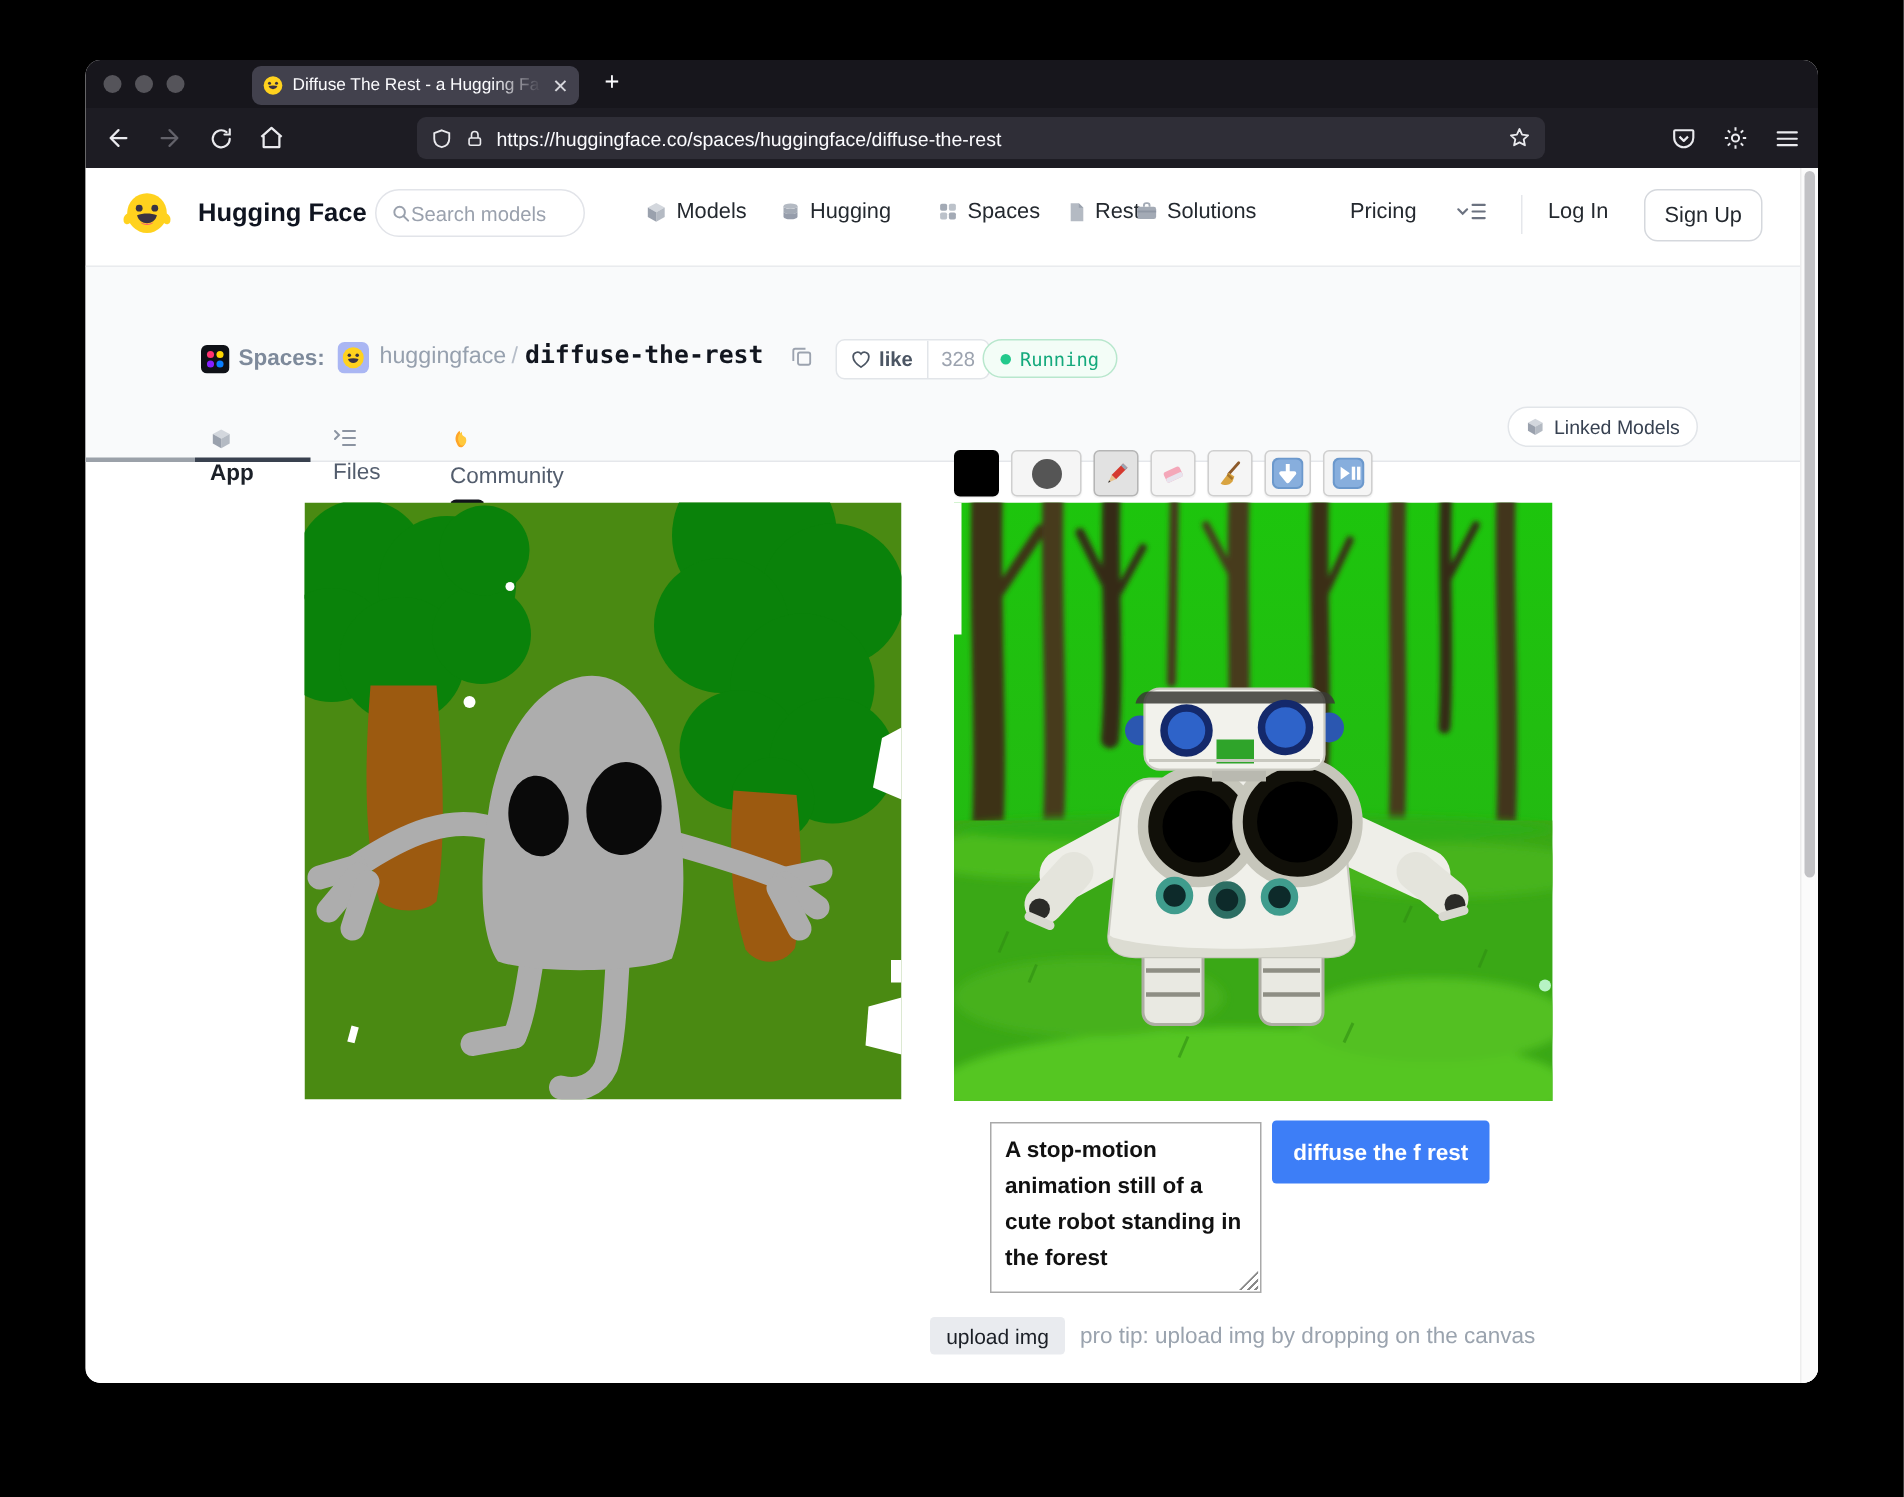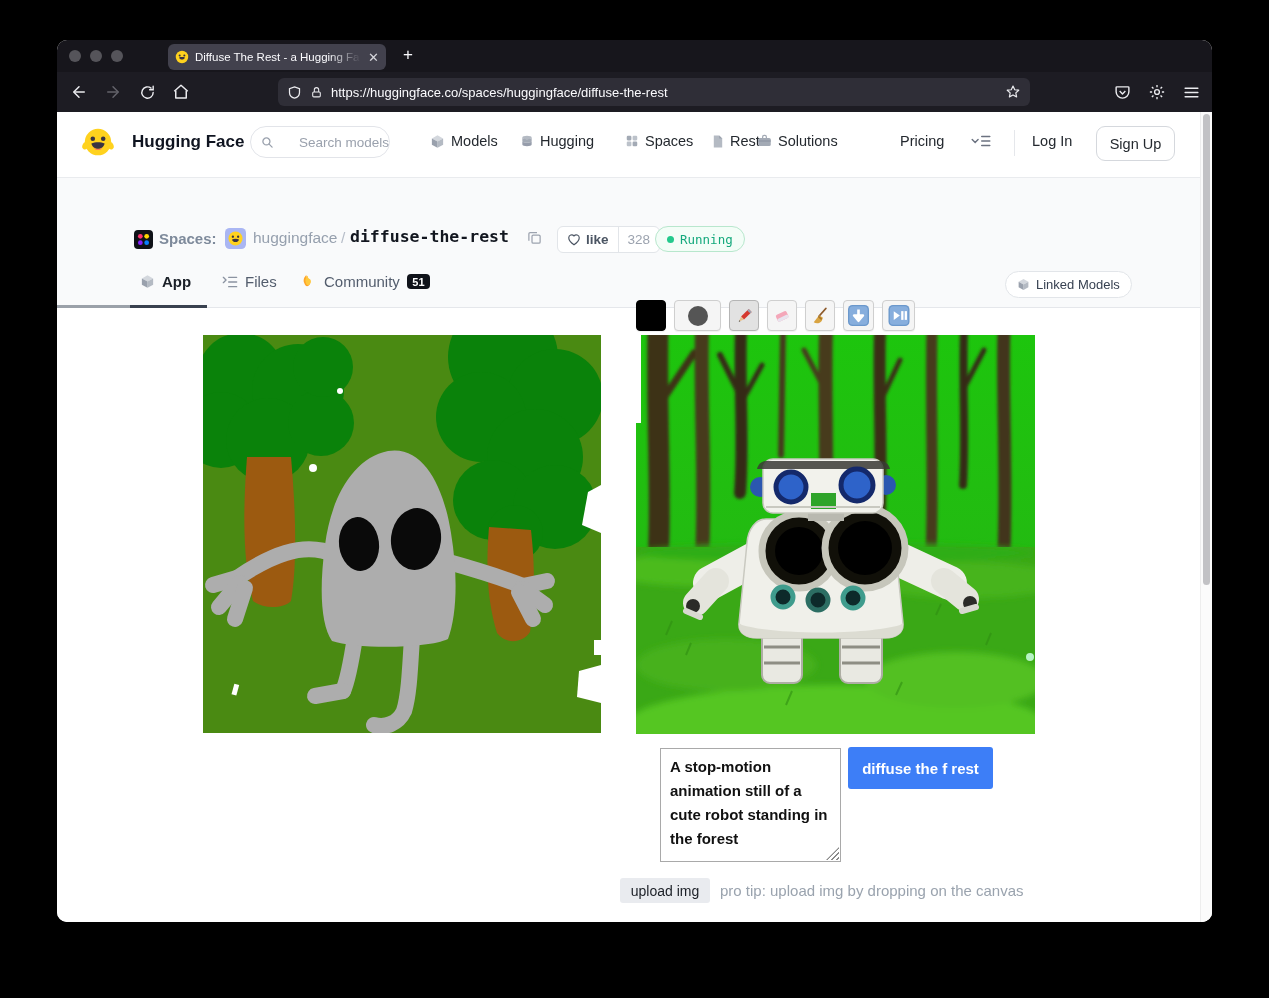--- a/index.html
+++ b/index.html
@@ -15,33 +15,33 @@
   .tab-close { color:#d7d7dd; font-size:13px; line-height:13px; margin-left:2px; }
   .newtab { position:absolute; left:338px; top:3px; color:#fbfbfe; font-size:17px; font-weight:300; padding:2px 8px; }
   .navbar { position:absolute; left:0; top:32px; width:100%; height:40px; background:#1d1c23; }
   .navic { position:absolute; top:8px; width:24px; height:24px; display:flex; align-items:center; justify-content:center; border-radius:4px; }
   .urlbar { position:absolute; left:221px; top:6px; width:752px; height:28px; background:#2f2e37; border-radius:6px; display:flex; align-items:center; padding:0 9px; }
   .url-text { color:#fbfbfe; font-size:13px; margin-left:8px; flex:1; white-space:nowrap; }
   
   .page { position:absolute; left:0; top:72px; width:1155px; height:810px; background:#fff; overflow:hidden; }
   .hf-brand { position:absolute; left:75px; top:20px; font-size:17px; font-weight:700; color:#0f1420; }
   .hf-search { position:absolute; left:193px; top:14px; width:140px; height:32px; border:1px solid #e2e4e9; border-radius:16px; background:#fff; display:flex; align-items:center; padding:0 10px; }
-  .hf-search input { border:none; outline:none; width:100px; font-size:13.5px; color:#6d28d9; margin-left:25px; background:transparent; font-family:"Liberation Sans",sans-serif; }
+  .hf-search input { border:none; outline:none; width:100px; font-size:13.5px; color:#6d28d9; margin-left:0; background:transparent; font-family:"Liberation Sans",sans-serif; }
   .hf-search input::placeholder { color:#9aa1ad; }
   .nav-item { position:absolute; top:21px; display:flex; align-items:center; gap:6px; font-size:14.5px; color:#24292f; }
   .signup-btn { position:absolute; left:1039px; top:14px; width:79px; height:35px; border:1px solid #d5d8dd; border-radius:9px; background:#fff; font-size:14.5px; color:#24292f; display:flex; align-items:center; justify-content:center; }
   .subheader { position:absolute; left:0; top:65px; width:1155px; height:131px; background:#f9fafb; border-top:1px solid #e9ebee; border-bottom:1px solid #e5e7eb; }
   .mono { font-family:"DejaVu Sans Mono",monospace; }
   .like-widget { position:absolute; left:500px; top:114px; height:27px; display:flex; align-items:center; border:1px solid #e2e5e9; border-radius:6px; background:#fff; overflow:hidden; }
   .like-left { display:flex; align-items:center; gap:5px; padding:0 9px; font-size:13.5px; font-weight:600; color:#4b5563; border-right:1px solid #e2e5e9; height:100%;justify-content:center; }
   .like-count { padding:0 9px; font-size:13.5px; color:#9ca3af; }
   .running-badge { position:absolute; left:598px; top:114px; height:26px; border:1px solid #b8e7cd; background:#f3fdf7; border-radius:13px; display:flex; align-items:center; gap:6px; padding:0 11px; }
   .running-dot { width:7px; height:7px; border-radius:50%; background:#23c98c; }
   .running-text { font-family:"DejaVu Sans Mono",monospace; font-size:12.5px; color:#14a97c; }
-  .tab-item { position:absolute; top:161px; display:flex; align-items:center; gap:7px; font-size:15px; color:#535d6d; }
+  .tab-item { position:absolute; top:173px; display:flex; align-items:flex-start; gap:7px; font-size:15px; color:#535d6d;flex-direction:column; }
   .tab-item.active { color:#1b2028; font-weight:700; }
   .badge-dark { background:#10131a; color:#fff; font-size:11px; font-weight:700; border-radius:4px; padding:1.5px 5.5px; }
   .linked-models { position:absolute; left:948px; top:159px; height:27px; border:1px solid #e2e5e9; border-radius:14px; background:#fff; display:flex; align-items:center; gap:6px; padding:0 11px; font-size:13px; color:#374151; }
   .underline-dark { position:absolute; left:73px; top:193px; width:77px; height:3px; background:#39414f; }
   .underline-gray { position:absolute; left:0; top:193px; width:73px; height:3px; background:#9ba1a9; }
   
   .tool-btn { position:absolute; top:188px; height:31px; background:#f5f5f5; border:1px solid #cfcfcf; border-radius:4px; display:flex; align-items:center; justify-content:center; box-shadow:0 1px 1px rgba(0,0,0,.06); }
   .tool-btn.selected { background:#e2e2e2; border-color:#b5b5b5; }
   .prompt-box { position:absolute; left:603px; top:636px; width:181px; height:114px; border:1px solid #a9a9a9; background:#fff; font-family:"Liberation Sans",sans-serif; font-size:15px; font-weight:700; color:#111; line-height:1.6; padding:6px 9px; resize:none; outline:none; overflow:hidden; }
   .resize-grip { position:absolute; left:769px; top:735px; width:13px; height:13px;

